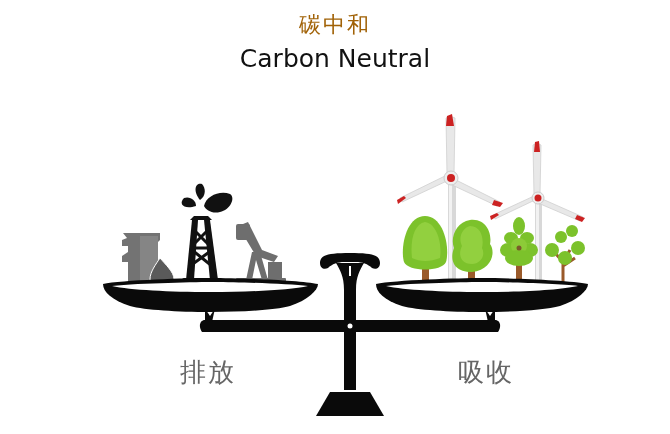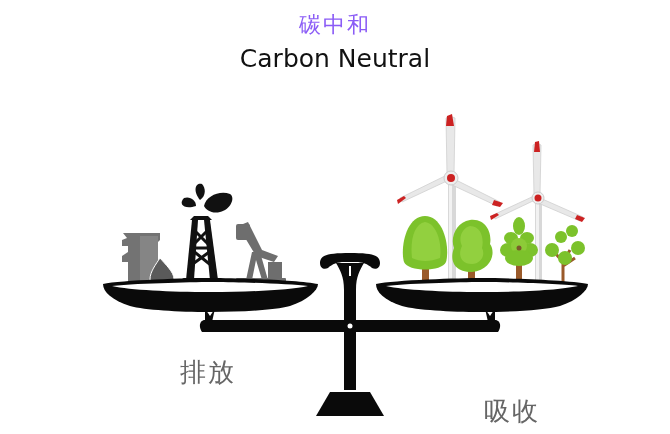--- a/index.html
+++ b/index.html
@@ -1,21 +1,21 @@
 <!DOCTYPE html>
 <html><head>
 <meta charset="utf-8">
 <style>
   html, body { margin:0; padding:0; background:#ffffff; }
   body { width:670px; height:434px; position:relative; overflow:hidden; font-family:"DejaVu Sans", sans-serif; }
-  .title-cn { position:absolute; left:0; width:670px; top:10px; text-align:center; font-size:22px; color:#8b5cf6; letter-spacing:2px; }
+  .title-cn { position:absolute; left:0; width:670px; top:10px; text-align:center; font-size:22px; color:#a16207; letter-spacing:2px; }
   .title-en { position:absolute; left:0; width:670px; top:44px; text-align:center; font-size:25px; color:#111; font-family:"DejaVu Sans", sans-serif; }
   .label { position:absolute; font-size:26px; color:#666; letter-spacing:2px; }
   .label-left { left:180px; top:355px; }
-  .label-right { left:484px; top:355px;margin-top:39px; }
+  .label-right { left:458px; top:355px; }
   svg.art { position:absolute; left:0; top:0; }
 </style>
 </head>
 <body>
 
 <div class="title-cn">碳中和</div>
 <div class="title-en">Carbon Neutral</div>
 
 <svg class="art" width="670" height="434" viewBox="0 0 670 434">
 

